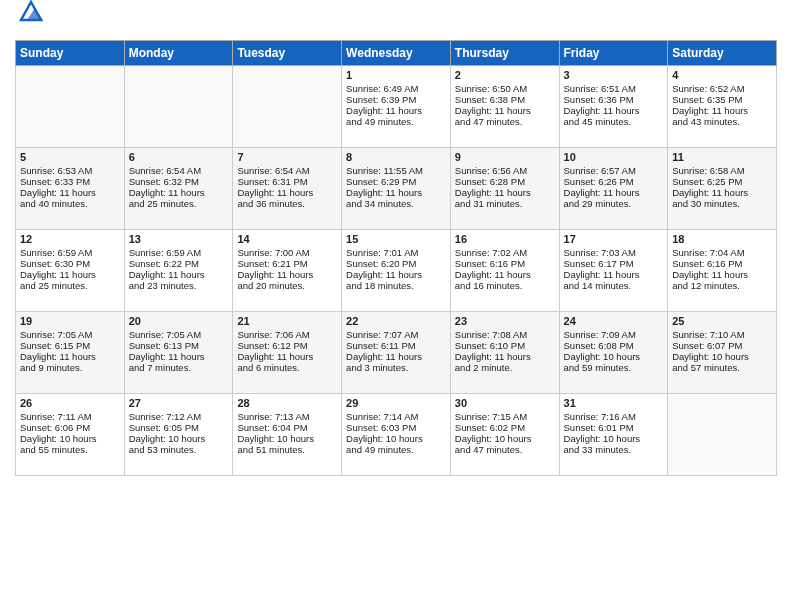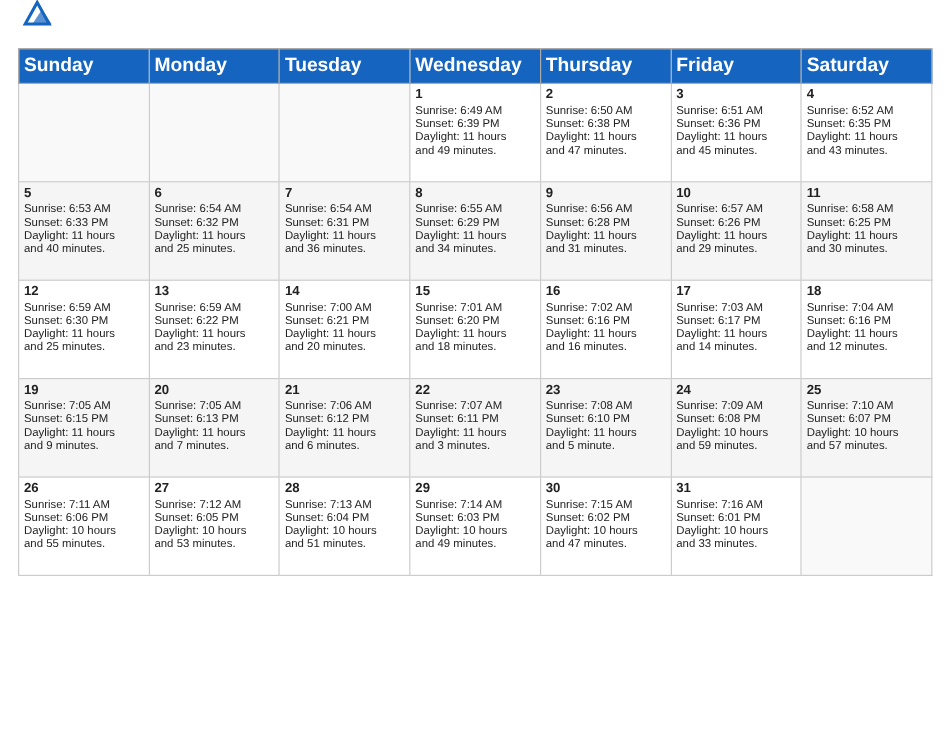--- a/index.html
+++ b/index.html
@@ -46,21 +46,21 @@
       color: #333;
     }
     table {
       width: 100%;
       border-collapse: collapse;
       table-layout: fixed;
     }
     thead tr th {
       background-color: #1565c0;
       color: #fff;
-      font-size: 16px;
+      font-size: 12px;
       font-weight: bold;
       padding: 5px 4px;
       text-align: left;
       border: 1px solid #aaa;
     }
     tbody tr td {
       border: 1px solid #ccc;
       vertical-align: top;
       padding: 3px 4px;
       height: 82px;
@@ -165,21 +165,21 @@
           </td>
           <td>
             <span class="day-num">7</span>
             <div>Sunrise: 6:54 AM</div>
             <div>Sunset: 6:31 PM</div>
             <div>Daylight: 11 hours</div>
             <div>and 36 minutes.</div>
           </td>
           <td>
             <span class="day-num">8</span>
-            <div>Sunrise: 6:55 AM</div>
+            <div>Sunrise: 11:55 AM</div>
             <div>Sunset: 6:29 PM</div>
             <div>Daylight: 11 hours</div>
             <div>and 34 minutes.</div>
           </td>
           <td>
             <span class="day-num">9</span>
             <div>Sunrise: 6:56 AM</div>
             <div>Sunset: 6:28 PM</div>
             <div>Daylight: 11 hours</div>
             <div>and 31 minutes.</div>
@@ -277,21 +277,21 @@
             <div>Sunrise: 7:07 AM</div>
             <div>Sunset: 6:11 PM</div>
             <div>Daylight: 11 hours</div>
             <div>and 3 minutes.</div>
           </td>
           <td>
             <span class="day-num">23</span>
             <div>Sunrise: 7:08 AM</div>
             <div>Sunset: 6:10 PM</div>
             <div>Daylight: 11 hours</div>
-            <div>and 5 minute.</div>
+            <div>and 2 minute.</div>
           </td>
           <td>
             <span class="day-num">24</span>
             <div>Sunrise: 7:09 AM</div>
             <div>Sunset: 6:08 PM</div>
             <div>Daylight: 10 hours</div>
             <div>and 59 minutes.</div>
           </td>
           <td>
             <span class="day-num">25</span>

